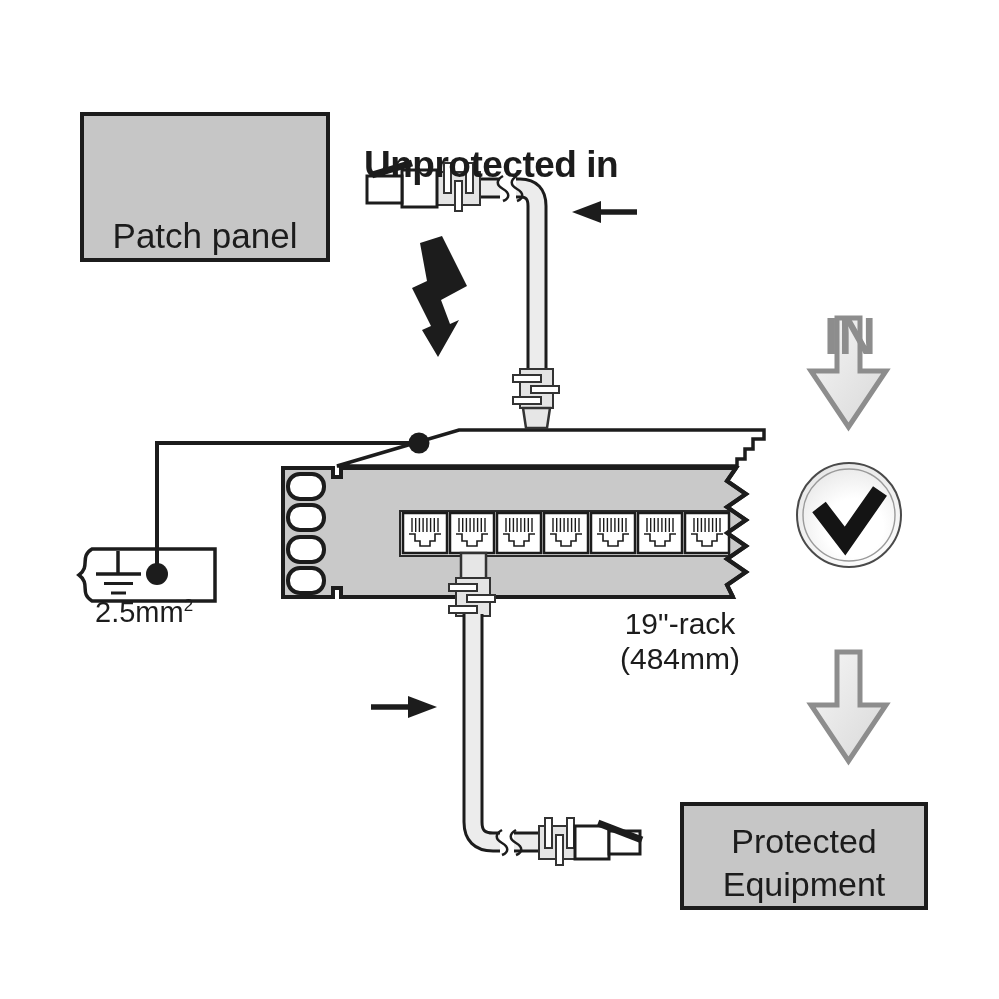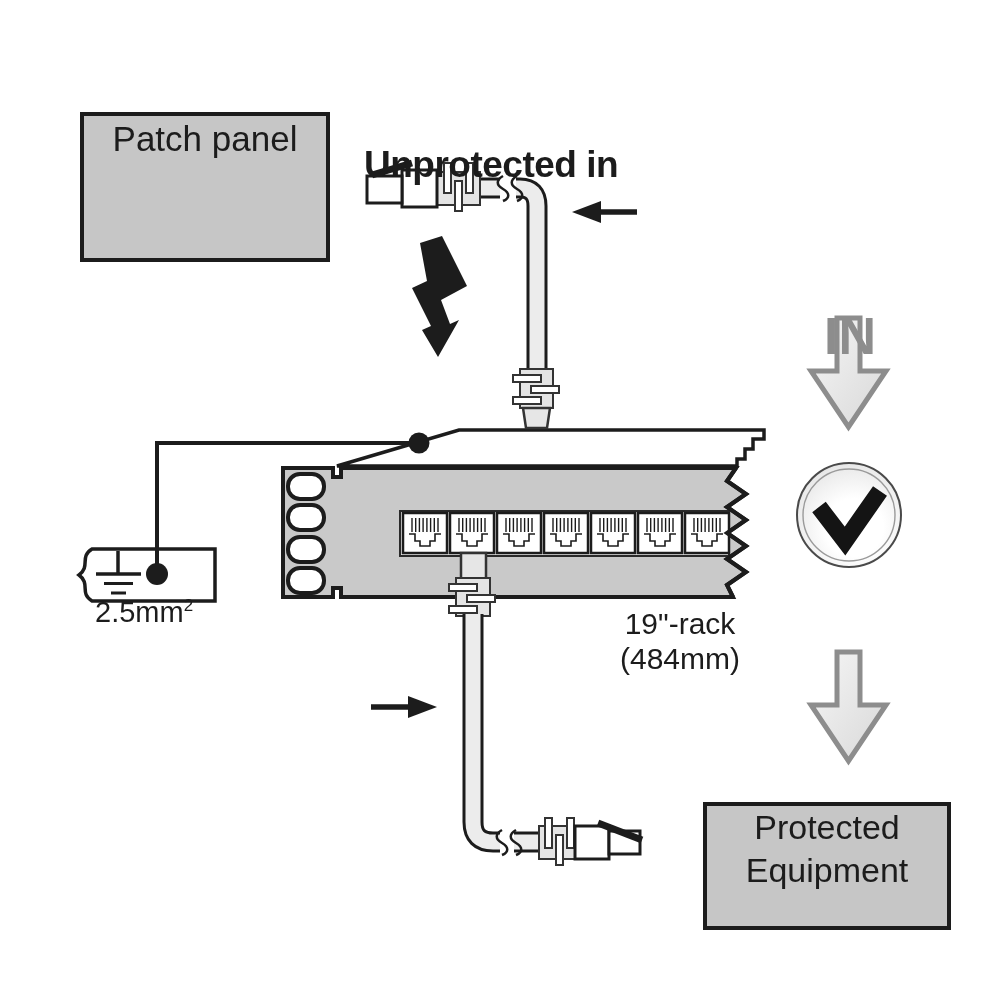--- a/index.html
+++ b/index.html
@@ -18,21 +18,21 @@
   .panelfill{fill:var(--panel-fill);}
   .bootfill{fill:var(--boot-fill);stroke:#333;}
   .slot{fill:#ffffff;stroke:#333;stroke-width:2;}
   .plugfill{fill:#e6e6e6;stroke:#333;}
   .cable-outer{stroke:var(--outline);fill:none;}
   .cable-inner{stroke:var(--cable-fill);fill:none;}
   .label{position:absolute;white-space:nowrap;margin-top:44px;}
   .bold-label{font-weight:bold;font-size:37px;letter-spacing:-0.5px;}
   .gray-label{font-weight:bold;font-size:52px;color:var(--flow-gray);text-align:center;}
   .box{position:absolute;background:var(--box-fill);border:4px solid var(--outline);
-       display:flex;flex-direction:column;align-items:center;justify-content:flex-start;}
+       display:flex;flex-direction:column;align-items:center;justify-content:flex-end;}
   .box-text{font-size:35px;line-height:45px;text-align:center;}
   .rack-label{position:absolute;left:580px;top:606px;width:200px;text-align:center;
               font-size:30px;line-height:35px;}
   .gauge-label{position:absolute;left:95px;top:596px;font-size:29px;}
   .gauge-label sup{font-size:17px;}
 </style>
 </head>
 <body>
 
 <div class="stage">
@@ -180,21 +180,21 @@
   </g>
   <g>
     <polygon points="837,652 860,652 860,705 886,705 848.5,761 811,705 837,705" fill="url(#arrowGrad)" stroke="var(--flow-gray)" stroke-width="5" stroke-linejoin="miter"></polygon>
   </g>
 </svg>
 
 <div class="box" style="left:80px;top:112px;width:250px;height:150px;">
   <div class="box-text">Patch panel</div>
 </div>
 
-<div class="box" style="left:680px;top:802px;width:248px;height:128px;margin-left:23px;">
+<div class="box" style="left:680px;top:802px;width:248px;height:108px;">
   <div class="box-text" style="font-size:34px;line-height:43px;">
     <div>Protected</div>
     <div>Equipment</div>
   </div>
 </div>
 
 <div class="label bold-label" style="left:364px;top:100px;">Unprotected in</div>
 
 
 <div class="gauge-label"><span>2.5mm</span><sup>2</sup></div>

